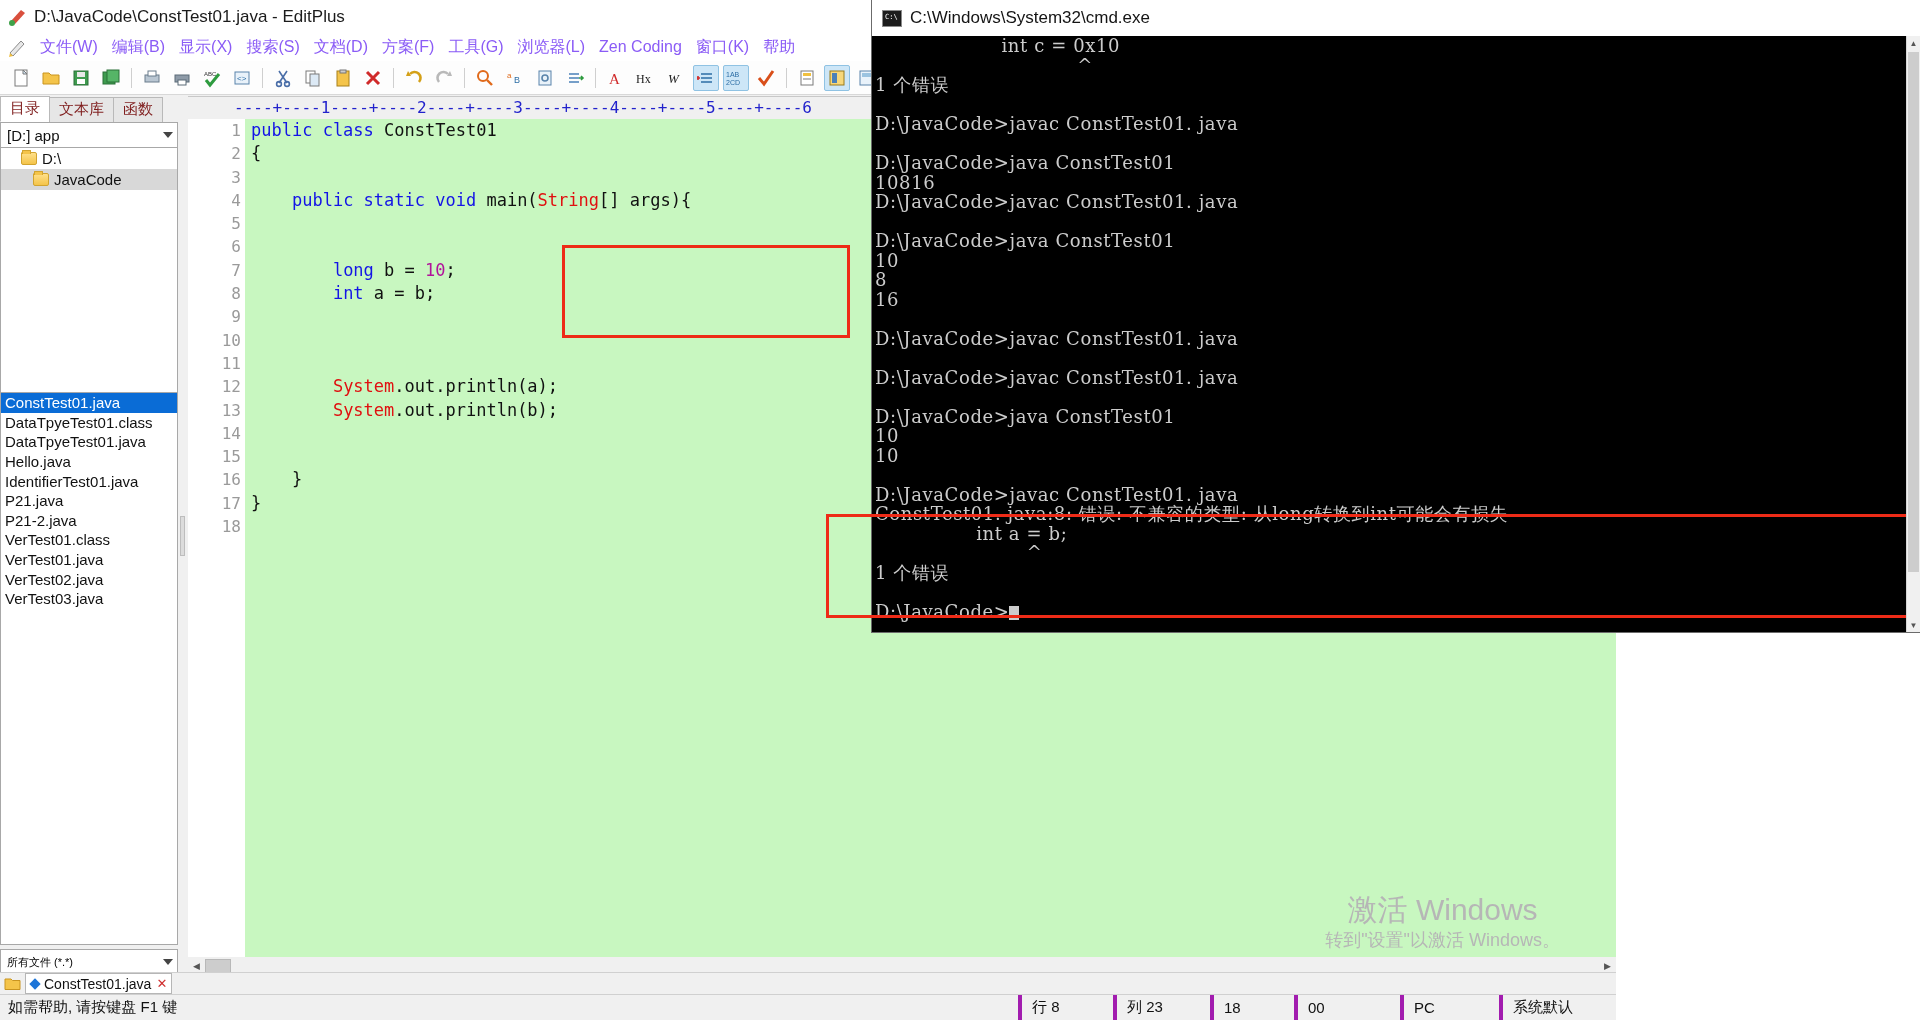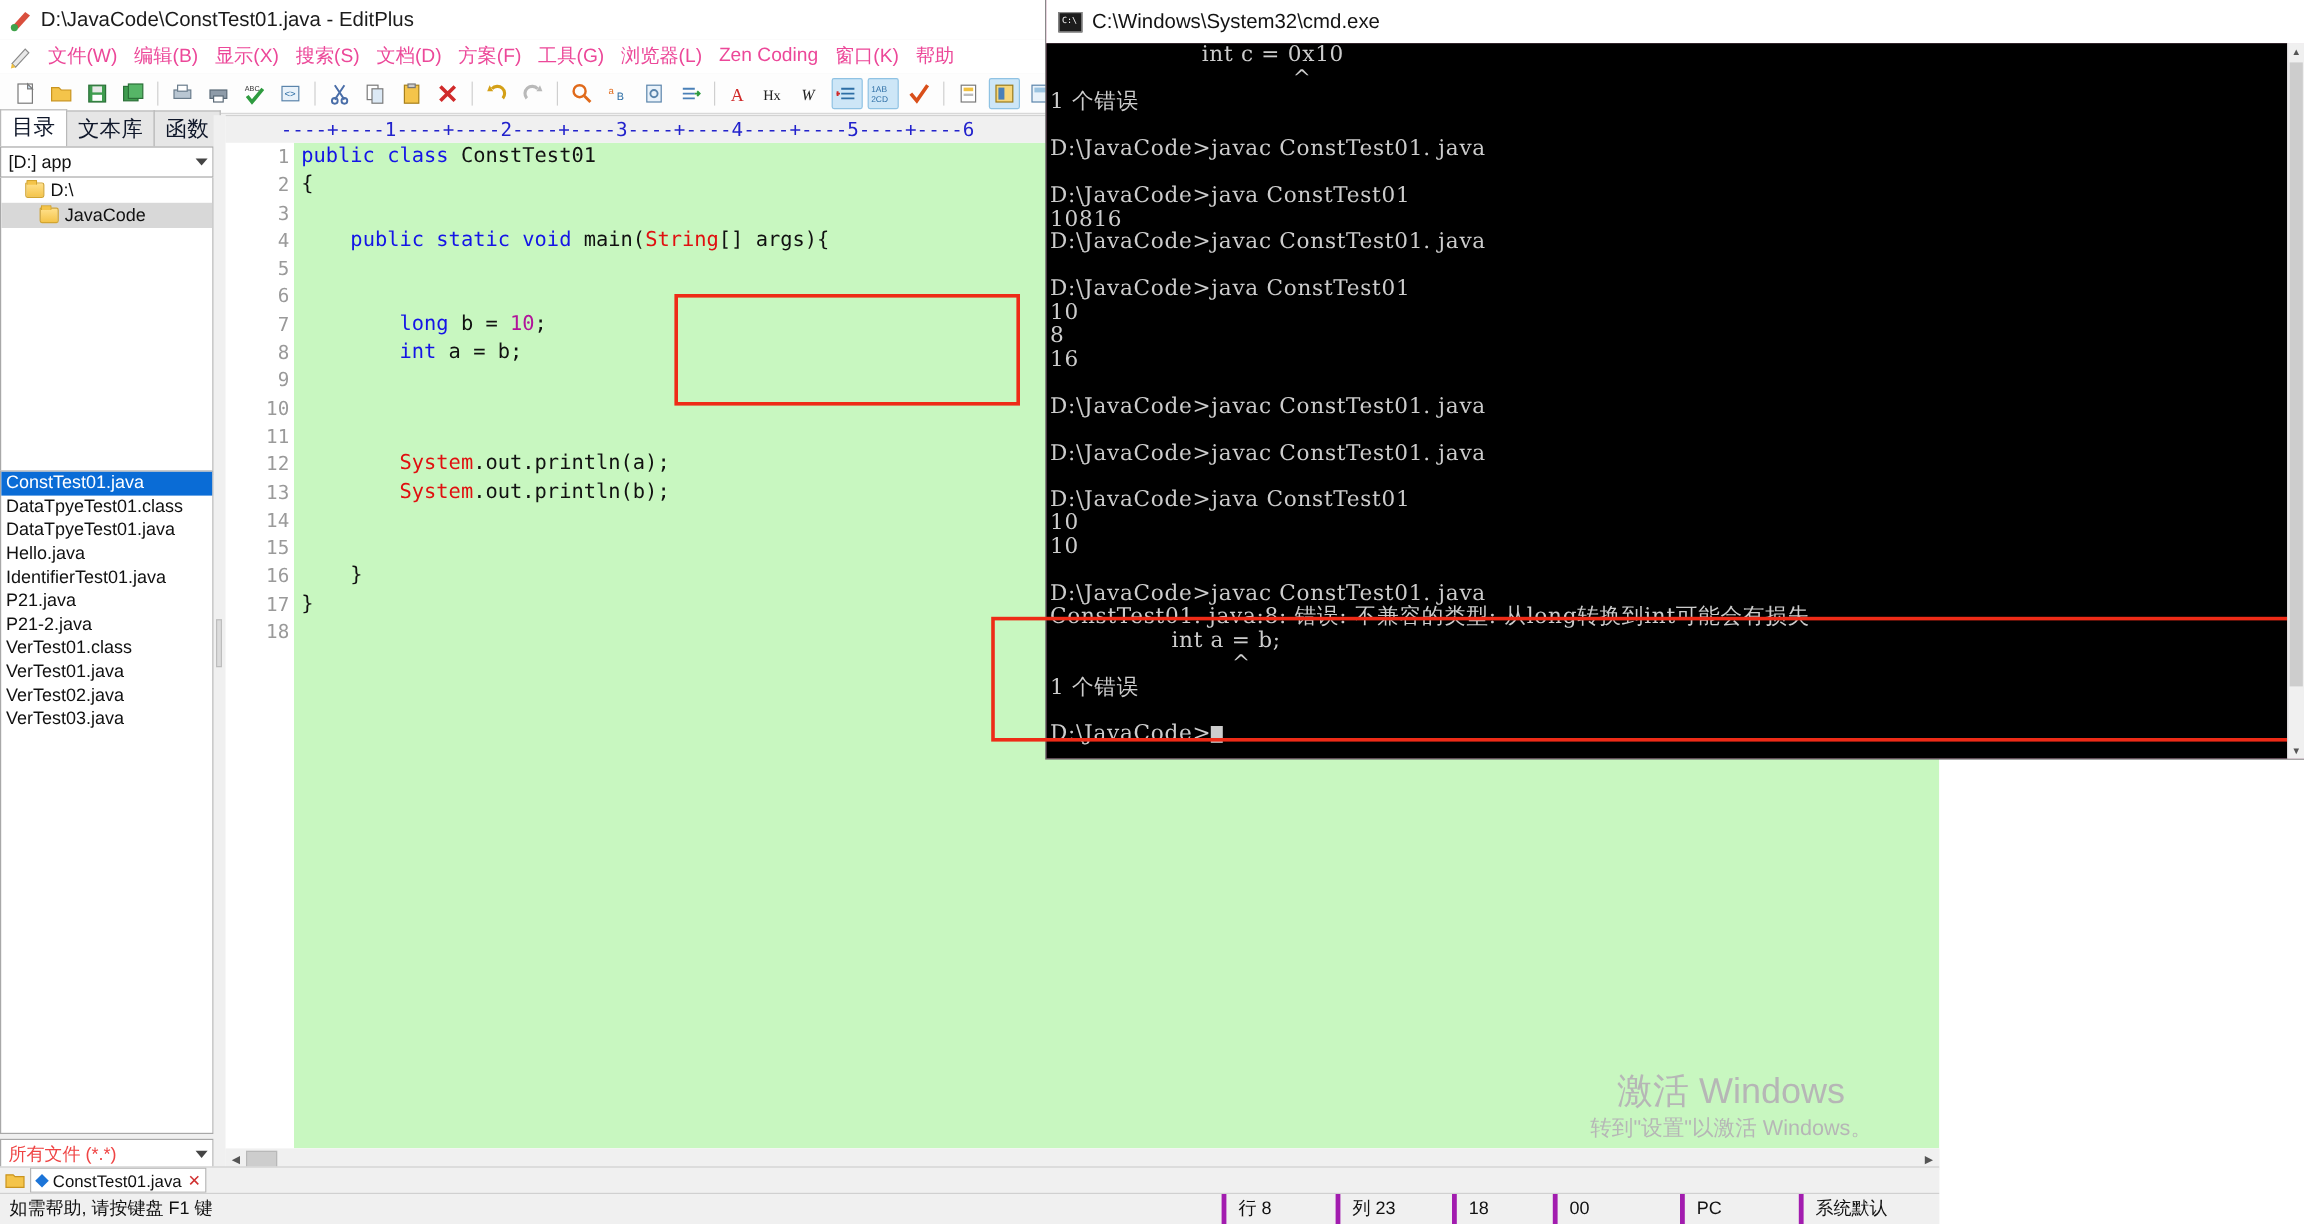--- a/index.html
+++ b/index.html
@@ -32,21 +32,21 @@
   }
 
   
   .ep-menubar {
     position: absolute; left: 0; top: 33px; width: 1920px; height: 28px;
     background: #ffffff;
     display: flex; align-items: center; padding-left: 6px; gap: 2px;
   }
   .ep-menu-pen { width: 22px; height: 22px; position: relative; margin-right: 4px; }
   .ep-menu-item {
-    font-size: 16px; color: #ec4899; padding: 2px 6px; white-space: nowrap;
+    font-size: 16px; color: #8b5cf6; padding: 2px 6px; white-space: nowrap;
     cursor: default; font-family: "Liberation Sans", sans-serif;
   }
 
   
   .ep-toolbar {
     position: absolute; left: 0; top: 61px; width: 1920px; height: 34px;
     background: #fdfdfd;
     display: flex; align-items: center; padding-left: 6px;
     border-bottom: 1px solid #d8d8d8;
   }
@@ -58,21 +58,21 @@
   .tb-btn.sel { background: #cde6f7; border: 1px solid #8fc2e3; }
   .tb-sep { width: 1px; height: 20px; background: #cfcfcf; margin: 0 5px; }
 
   
   .ep-left {
     position: absolute; left: 0; top: 96px; width: 178px; bottom: 45px;
     background: #f0f0f0;
   }
   .lp-tabs { display: flex; height: 26px; align-items: flex-end; }
   .lp-tab {
-    font-size: 18px; padding: 2px 9px 3px 9px; color: #0f172a;
+    font-size: 15px; padding: 2px 9px 3px 9px; color: #7f1d1d;
     border: 1px solid #b9b9b9; border-bottom: none; background: #e6e6e6;
     margin-right: -1px; white-space: nowrap;
   }
   .lp-tab.active { background: #ffffff; border-bottom: 1px solid #ffffff; }
   .lp-combo {
     height: 26px; background: #ffffff; border: 1px solid #a8a8a8;
     display: flex; align-items: center; padding-left: 6px;
     font-size: 15px; color: #111; position: relative;
   }
   .lp-combo .arrow {
@@ -107,21 +107,21 @@
   }
   .file-row {
     height: 19.6px; font-size: 15px; color: #111; padding-left: 4px;
     white-space: nowrap; display: flex; align-items: center;
   }
   .file-row.sel { background: #0a6cd6; color: #ffffff; }
   .lp-filter {
     position: absolute; left: 0; right: 0; bottom: 0; height: 26px;
     background: #ffffff; border: 1px solid #a8a8a8;
     display: flex; align-items: center; padding-left: 6px;
-    font-size: 15px; color: #ef4444;
+    font-size: 11px; color: #000000;
   }
   .lp-filter .arrow {
     position: absolute; right: 4px; top: 50%; transform: translateY(-50%);
     width: 0; height: 0; border-left: 5px solid transparent;
     border-right: 5px solid transparent; border-top: 6px solid #444;
   }
 
   
   .ep-splitter {
     position: absolute; left: 178px; top: 96px; width: 10px; bottom: 45px;

